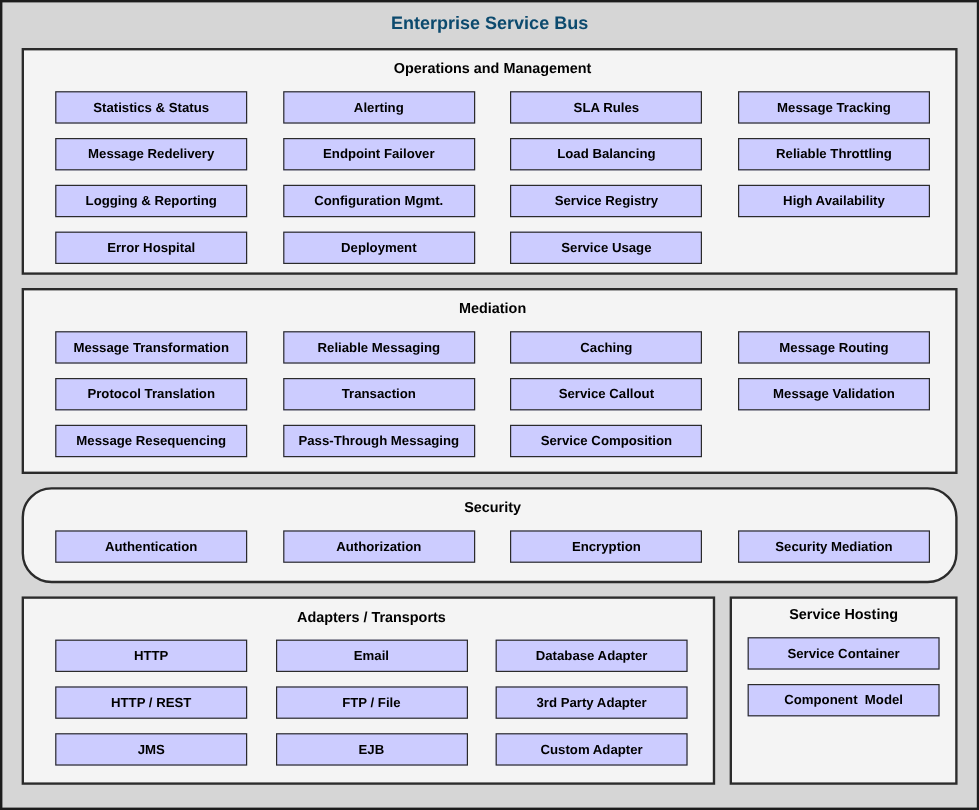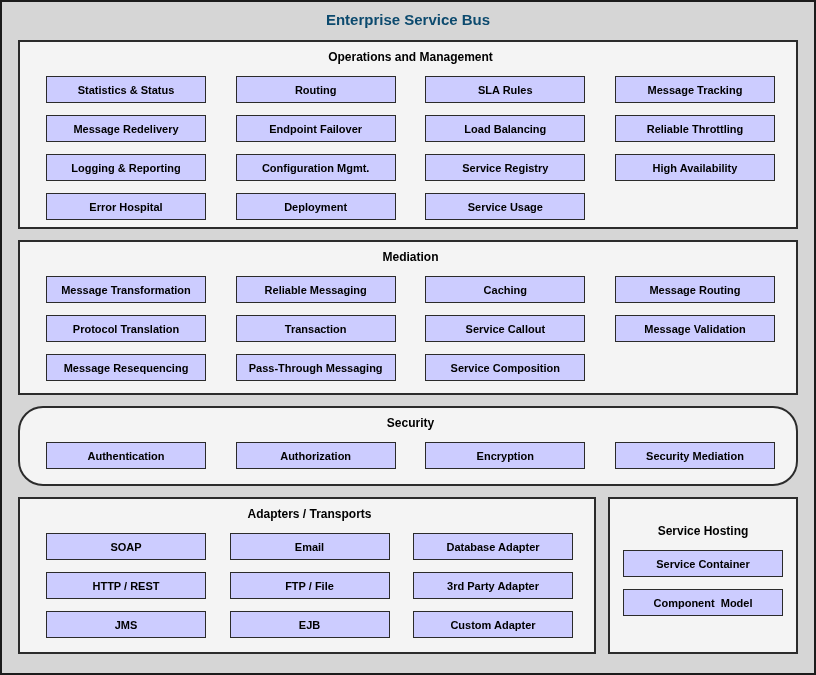--- a/index.html
+++ b/index.html
@@ -72,36 +72,36 @@
   .panel-operations { height: 189px; }
   .panel-mediation  { height: 155px; }
   .panel-security   { height: 80px; border-radius: 25px;  }
 
   .bottom-row {
     display: flex;
     gap: 12px;
     height: 122px;
   }
   .panel-adapters { width: 580px; height: 157px; }
-  .panel-hosting  { width: 190px; height: 157px; padding: 25px 14px 0 14px; }
+  .panel-hosting  { width: 190px; height: 157px; padding: 6px 14px 0 14px; }
 </style>
 </head>
 <body>
 
 <div class="page">
 
   <div class="page-title">Enterprise Service Bus</div>
 
   <div class="stack">
 
     <div class="panel panel-operations">
       <div class="panel-title">Operations and Management</div>
       <div class="grid cols4">
         <div class="box">Statistics &amp; Status</div>
-        <div class="box">Routing</div>
+        <div class="box">Alerting</div>
         <div class="box">SLA Rules</div>
         <div class="box">Message Tracking</div>
         <div class="box">Message Redelivery</div>
         <div class="box">Endpoint Failover</div>
         <div class="box">Load Balancing</div>
         <div class="box">Reliable Throttling</div>
         <div class="box">Logging &amp; Reporting</div>
         <div class="box">Configuration Mgmt.</div>
         <div class="box">Service Registry</div>
         <div class="box">High Availability</div>
@@ -136,21 +136,21 @@
         <div class="box">Encryption</div>
         <div class="box">Security Mediation</div>
       </div>
     </div>
 
     <div class="bottom-row">
 
       <div class="panel panel-adapters">
         <div class="panel-title">Adapters / Transports</div>
         <div class="grid cols3">
-          <div class="box">SOAP</div>
+          <div class="box">HTTP</div>
           <div class="box">Email</div>
           <div class="box">Database Adapter</div>
           <div class="box">HTTP / REST</div>
           <div class="box">FTP / File</div>
           <div class="box">3rd Party Adapter</div>
           <div class="box">JMS</div>
           <div class="box">EJB</div>
           <div class="box">Custom Adapter</div>
         </div>
       </div>

